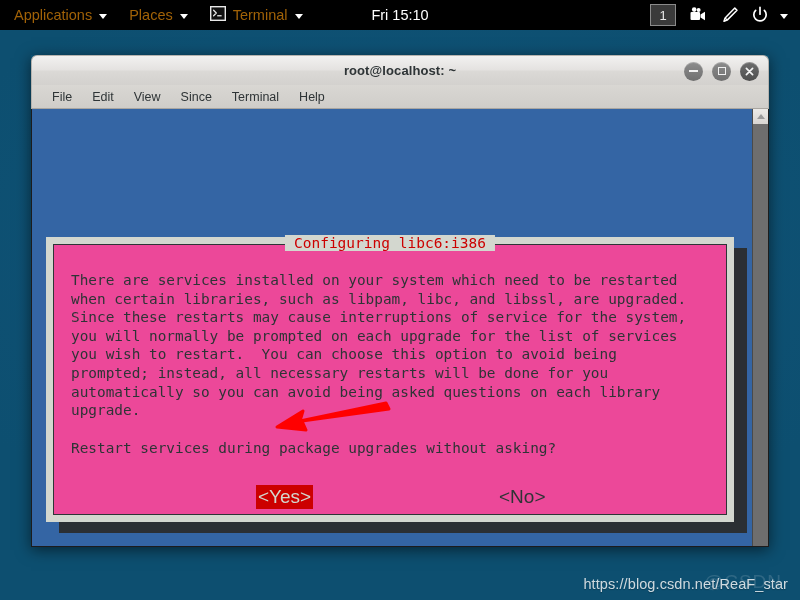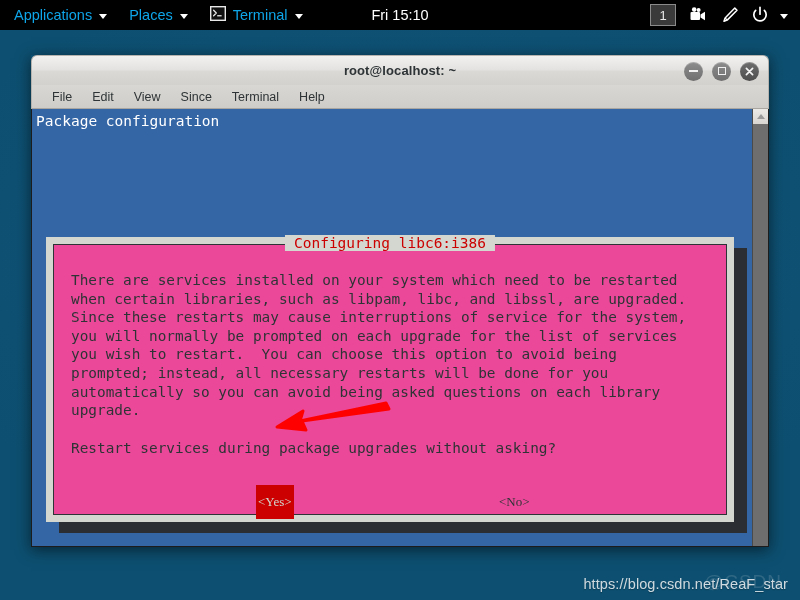--- a/index.html
+++ b/index.html
@@ -29,21 +29,21 @@
   
   #top-panel {
     position:absolute; left:0; top:0; width:800px; height:30px;
     background:#000; color:#fff;
     display:flex; align-items:center;
     font-size:14.5px;
     z-index:40;
   }
   .panel-item {
     display:flex; align-items:center; gap:7px;
-    padding:0 11px; height:30px; color:#0ea5e9;
+    padding:0 11px; height:30px; color:#a16207;
     white-space:nowrap;
   }
   .panel-item.first { padding-left:14px; }
   .caret {
     width:0;height:0;border-left:4.5px solid transparent;border-right:4.5px solid transparent;
     border-top:5px solid #ffffff; margin-top:2px;
   }
   #panel-clock {
     position:absolute; left:50%; top:0; transform:translateX(-50%);
     height:30px; display:flex; align-items:center; font-size:14.5px;
@@ -171,23 +171,23 @@
     position:absolute; left:17px; top:194px;
     font-family:"DejaVu Sans Mono","Liberation Mono",monospace;
     font-size:14.4px; line-height:18.6px; color:#2e3436;
     white-space:pre;
   }
   #dialog-buttons {
     position:absolute; left:0; right:0; top:240px; height:22px;
   }
   .dlg-btn {
     position:absolute;
-    font-family:Liberation Serif, serif;
-    font-size:13px; color:#2e3436; white-space:pre;
-    padding:9px 2px;
+    font-family:Liberation Sans, sans-serif;
+    font-size:19px; color:#2e3436; white-space:pre;
+    padding:1px 2px;
   }
   #btn-yes {
     left:202px; background:#cc0000; color:#d3d7cf;
   }
   #btn-no { left:443px;text-align:center; }
 
   
   #annotation-arrow {
     position:absolute; left:0; top:0; width:800px; height:600px;
     pointer-events:none; z-index:30;
@@ -298,21 +298,20 @@
     <div class="menu-item">View</div>
     <div class="menu-item">Since</div>
     <div class="menu-item">Terminal</div>
     <div class="menu-item">Help</div>
   </div>
 
   <div id="terminal-body">
 
     <div id="curses-screen">
 
-      <div id="package-config-header">Package configuration</div>
 
       <div id="dialog-shadow"></div>
 
       <div id="dialog">
         <div id="dialog-inner">
           <div id="dialog-title">Configuring libc6:i386</div>
           <div id="dialog-question">Restart services during package upgrades without asking?</div>
           <div id="dialog-text">There are services installed on your system which need to be restarted
 when certain libraries, such as libpam, libc, and libssl, are upgraded.
 Since these restarts may cause interruptions of service for the system,

